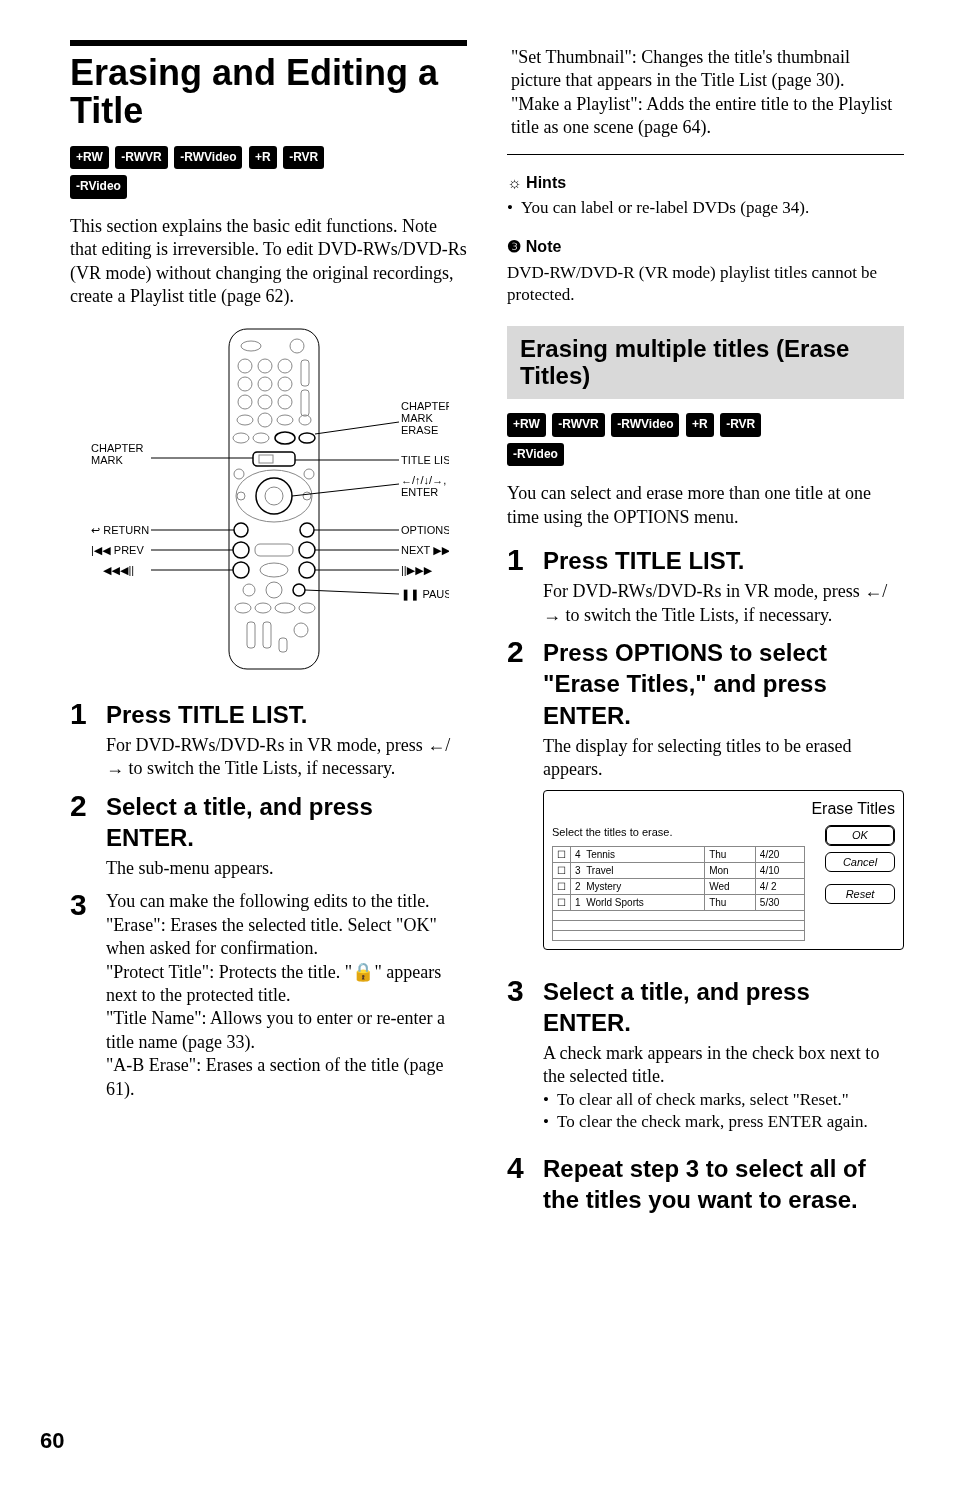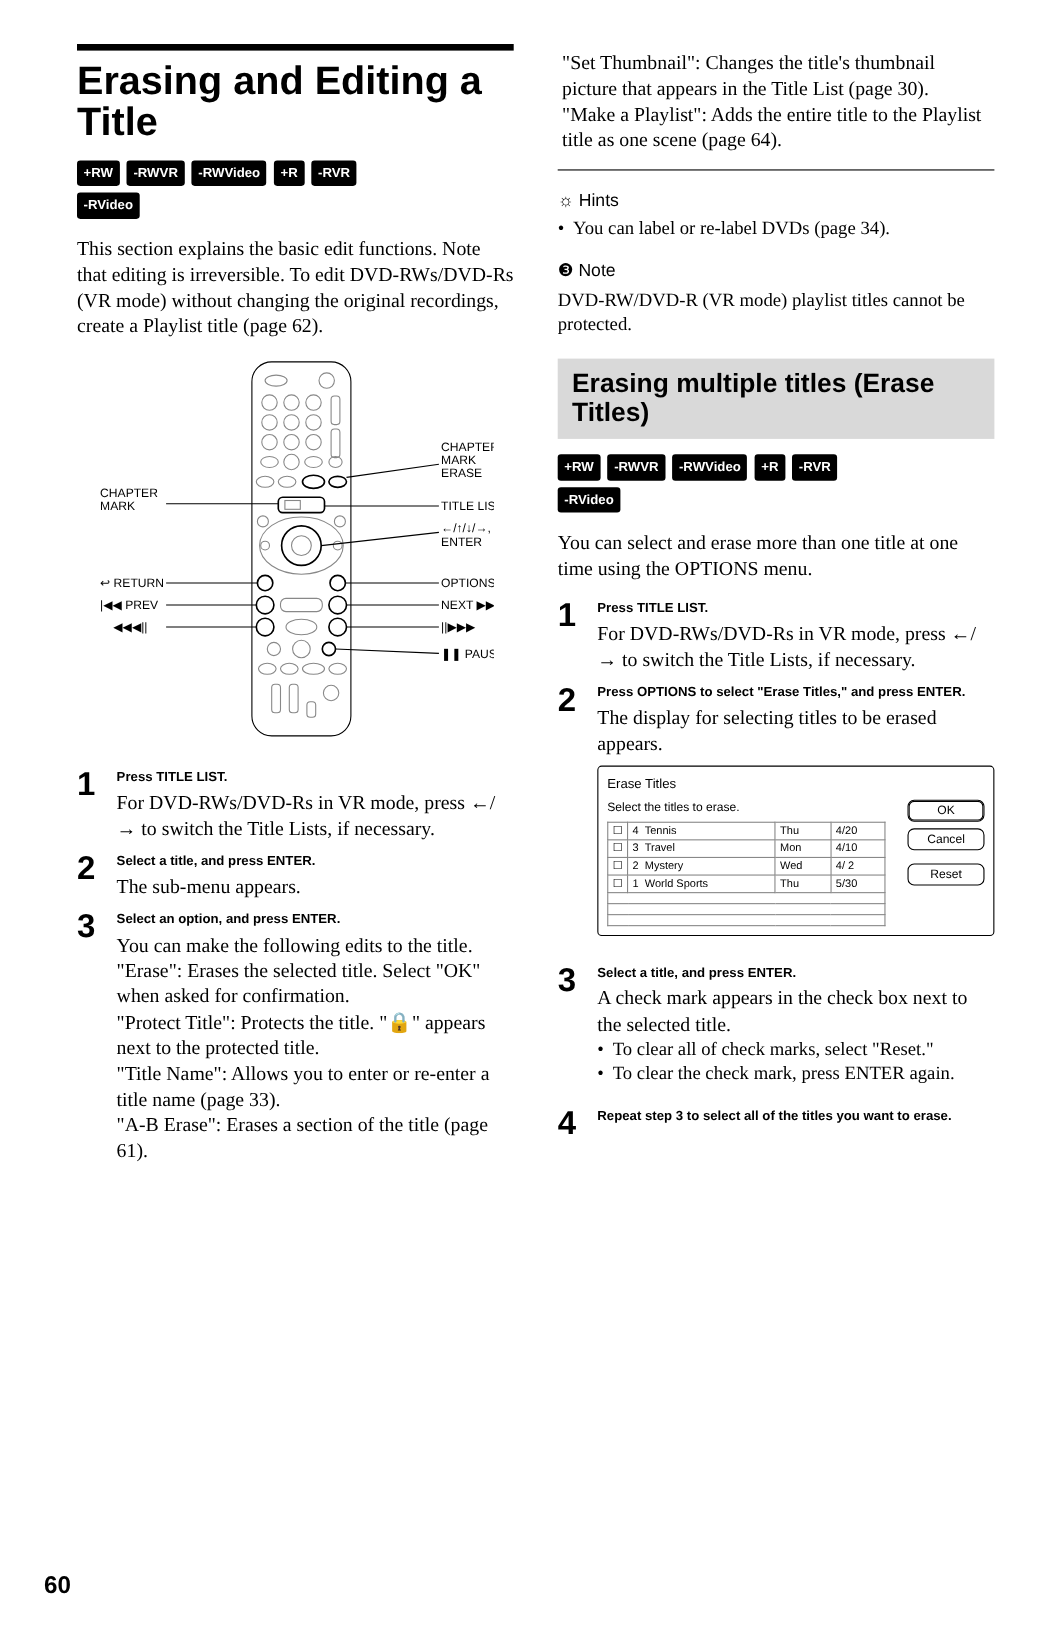--- a/index.html
+++ b/index.html
@@ -63,27 +63,27 @@
     font-weight: bold;
     font-size: 30px;
     width: 36px;
     flex-shrink: 0;
     line-height: 1;
   }
   .step-body { flex: 1; }
   .step-head {
     font-family: Arial, sans-serif;
     font-weight: bold;
-    font-size: 12px;
+    font-size: 24px;
     margin-bottom: 4px;
   }
   .step-text { font-size: 18px; }
   .hints-head, .note-head {
     font-family: Arial, sans-serif;
-    font-weight: normal;
+    font-weight: bold;
     font-size: 16px;
     margin-top: 18px;
     margin-bottom: 4px;
   }
   .hints-head::before { content: "☼ "; }
   .note-head::before { content: "❸ "; }
   ul.bullets {
     list-style: none;
     padding-left: 0;
     margin-bottom: 10px;
@@ -111,33 +111,33 @@
     line-height: 1.1;
   }
   .screenshot {
     border: 1px solid #000;
     border-radius: 4px;
     padding: 8px;
     font-family: Arial, sans-serif;
     font-size: 11px;
     margin: 8px 0 16px 0;
   }
-  .screenshot .sshot-title { font-size: 12px; margin-bottom: 6px; }
+  .screenshot .sshot-title { font-size: 16px; margin-bottom: 6px; text-align: right; }
   .screenshot .sshot-sub { font-size: 11px; margin-bottom: 6px; }
   .sshot-flex { display: flex; gap: 20px; }
   .sshot-table { flex: 1; }
   .sshot-table table { width: 100%; border-collapse: collapse; }
   .sshot-table td {
     border: 1px solid #888;
     padding: 1px 4px;
     font-size: 10px;
     white-space: nowrap;
   }
   .sshot-table td.cb { width: 18px; text-align: center; }
-  .sshot-buttons { width: 70px; }
+  .sshot-buttons { width: 70px; font-style: italic; }
   .sshot-btn {
     border: 1px solid #000;
     border-radius: 6px;
     text-align: center;
     font-size: 11px;
     padding: 2px 4px;
     margin-bottom: 6px;
     background: #fff;
   }
   .sshot-btn.active {
@@ -292,21 +292,20 @@
     <div class="step">
       <div class="step-num">2</div>
       <div class="step-body">
         <div class="step-head">Select a title, and press ENTER.</div>
         <div class="step-text">The sub-menu appears.</div>
       </div>
     </div>
     <div class="step">
       <div class="step-num">3</div>
       <div class="step-body">
-        <div class="step-head">Select an option, and press ENTER.</div>
         <div class="step-text" style="white-space:pre-line">You can make the following edits to the title.
 "Erase": Erases the selected title. Select "OK" when asked for confirmation.
 "Protect Title": Protects the title. "🔒" appears next to the protected title.
 "Title Name": Allows you to enter or re-enter a title name (page 33).
 "A-B Erase": Erases a section of the title (page 61).</div>
       </div>
     </div>
   </div>
 
   <div class="col">

